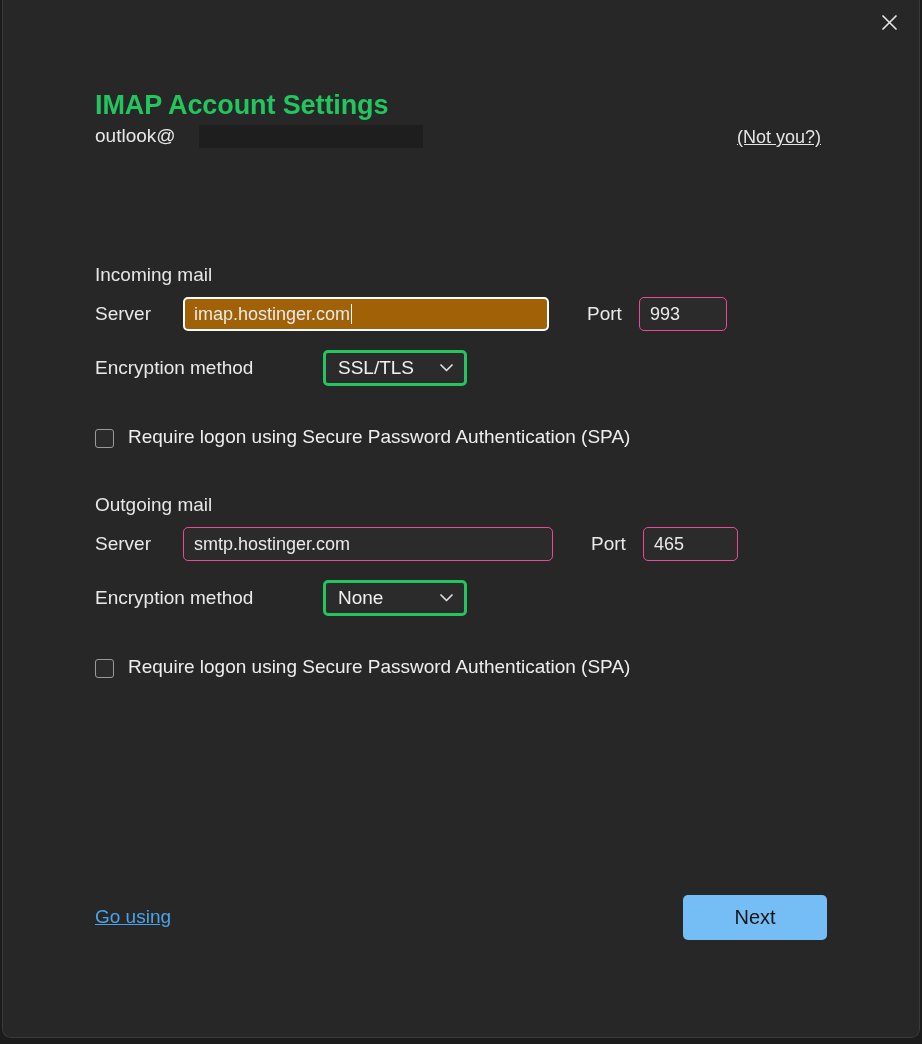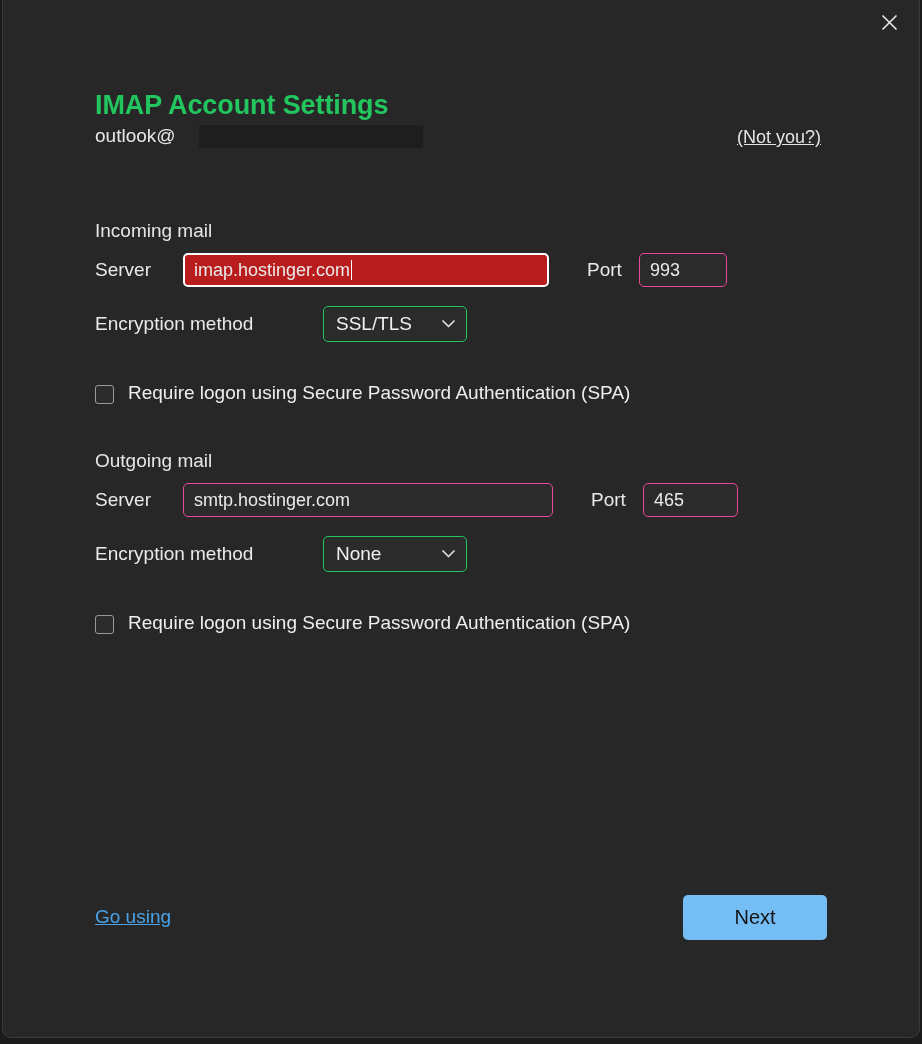--- a/index.html
+++ b/index.html
@@ -104,20 +104,21 @@
     position: absolute;
     left: 92px;
     top: 218px;
     width: 740px;
   }
 
   .section-label {
     font-size: 19px;
     color: #e6e6e6;
     line-height: 26px;
+    margin-top: 44px;
   }
 
   .field-row {
     display: flex;
     align-items: center;
     height: 36px;
   }
 
   .inline-label {
     font-size: 19px;
@@ -132,21 +133,21 @@
     font-family: "Liberation Sans", sans-serif;
     font-size: 18px;
     padding: 0 10px;
     border: 1px solid #ec4899;
     border-radius: 5px;
     outline: none;
   }
 
   .text-input.focused {
     border: 2px solid #ffffff;
-    background: #b91c1c;
+    background: #a16207;
     padding: 0 9px;
   }
 
   .caret {
     display: inline-block;
     width: 1px;
     height: 20px;
     background: #ffffff;
     vertical-align: -4px;
     margin-left: 1px;
@@ -157,21 +158,21 @@
     align-items: center;
     white-space: nowrap;
     overflow: hidden;
   }
 
   
   .select-box {
     position: relative;
     height: 36px;
     background: #2b2b2b;
-    border: 1px solid #22c55e;
+    border: 3px solid #22c55e;
     border-radius: 5px;
     display: flex;
     align-items: center;
     padding: 0 12px;
     cursor: pointer;
   }
   .select-value {
     font-size: 19px;
     color: #f0f0f0;
     white-space: nowrap;

